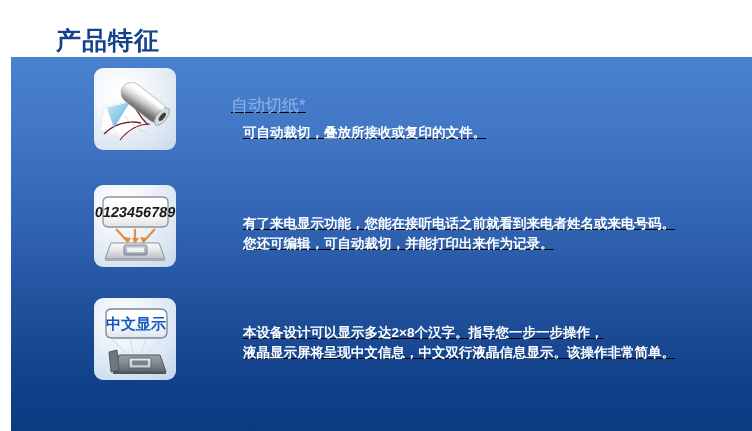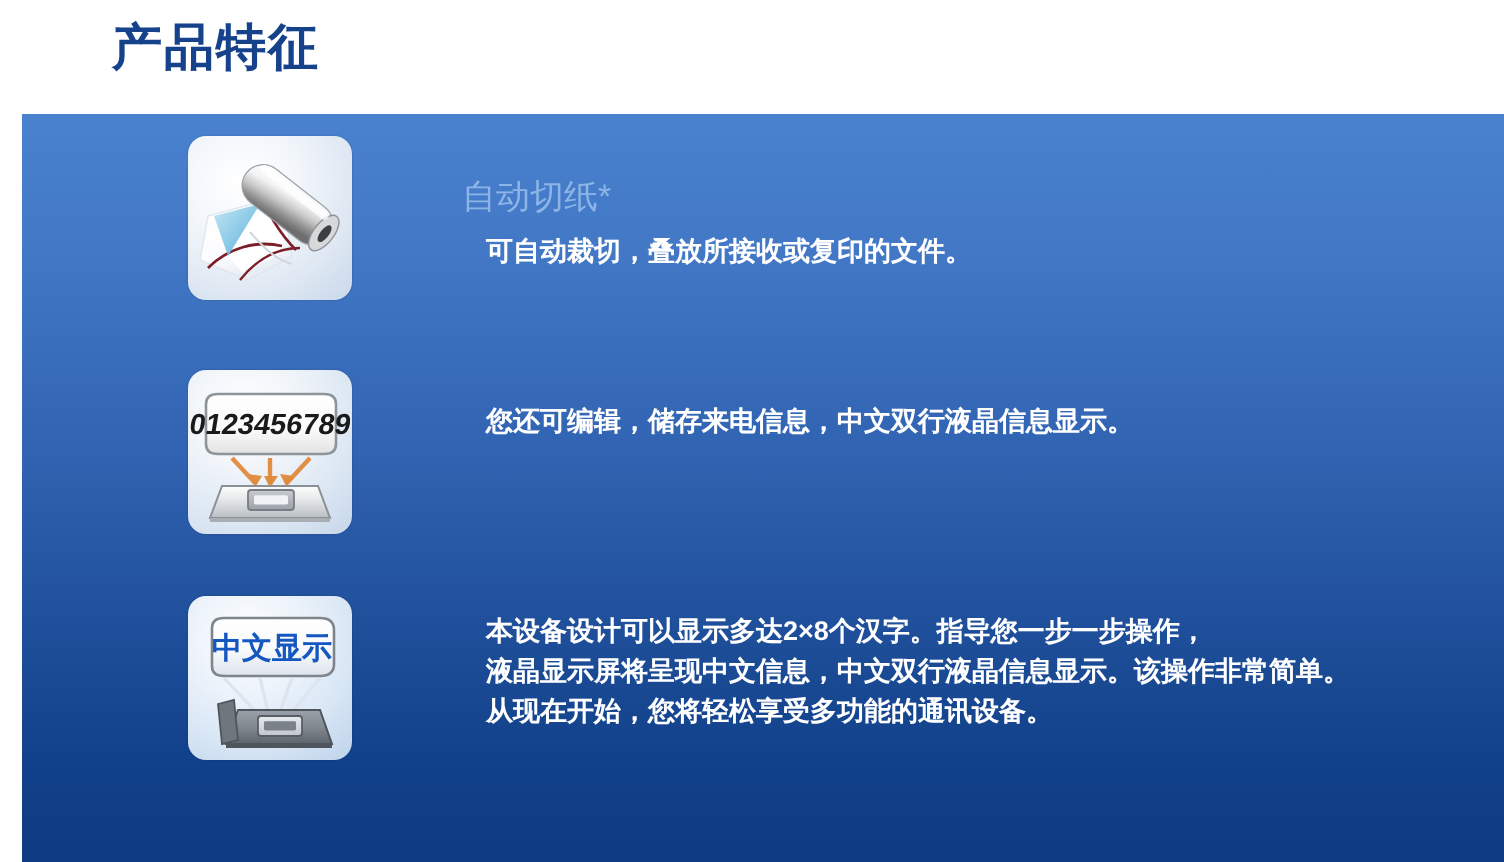--- a/index.html
+++ b/index.html
@@ -18,21 +18,21 @@
     position: relative;
     width: 752px;
     height: 431px;
     background: #ffffff;
   }
 
   
   .page-title {
     position: absolute;
     left: 56px;
-    top: 8px;
+    top: 24px;
     font-size: 25px;
     font-weight: bold;
     color: #15428b;
     letter-spacing: 1px;
     line-height: 32px;
     white-space: nowrap;
   }
 
   
   .feature-panel {
@@ -50,21 +50,22 @@
         #11408a 88%,
         #0d3b81 100%);
     overflow: hidden;
   }
 
   .feature-row {
     position: absolute;
     left: 0;
     width: 640px;
     display: flex;
-    align-items: flex-start;
+    align-items: center;
+    text-decoration: underline;
   }
 
   .row-1 { top: 11px; }
   .row-2 { top: 128px; }
   .row-3 { top: 241px; }
 
   
   .icon-tile {
     position: relative;
     width: 82px;
@@ -227,21 +228,22 @@
 
           <path d="M17,58 L65,58 L71,74 L11,74 Z" fill="url(#baseg)" stroke="#8b9097" stroke-width="1"></path>
           <rect x="30" y="60" width="23" height="10" rx="1.6" fill="url(#screeng)" stroke="#777d84" stroke-width="0.9"></rect>
           <rect x="33" y="62.6" width="17" height="4.6" rx="0.8" fill="#f0f2f4"></rect>
           <path d="M11,74 L71,74 L71,76 L11,76 Z" fill="#a9aeb4"></path>
         </svg>
       </div>
 
       <div class="feature-text">
         <div class="feature-body">
-          <span class="line">您还可编辑，储存来电信息，中文双行液晶信息显示。</span>
+          <span class="line">有了来电显示功能，您能在接听电话之前就看到来电者姓名或来电号码。</span>
+          <span class="line">您还可编辑，可自动裁切，并能打印出来作为记录。</span>
         </div>
       </div>
     </div>
 
     <div class="feature-row row-3">
 
       <div class="icon-tile tile-bg-3">
         <svg class="tile-svg" viewBox="0 0 82 82" xmlns="http://www.w3.org/2000/svg">
           <defs>
             <linearGradient id="plate3g" x1="0" y1="0" x2="0" y2="1">
@@ -276,19 +278,18 @@
 
           <path d="M15,54 L23,52 L25,72 L17,74 Z" fill="#6f767e" stroke="#4e555c" stroke-width="0.9"></path>
           <path d="M19,74 L72,74 L72,76 L19,76 Z" fill="#4e555c"></path>
         </svg>
       </div>
 
       <div class="feature-text">
         <div class="feature-body">
           <span class="line">本设备设计可以显示多达2×8个汉字。指导您一步一步操作，</span>
           <span class="line">液晶显示屏将呈现中文信息，中文双行液晶信息显示。该操作非常简单。</span>
-          <span class="line">从现在开始，您将轻松享受多功能的通讯设备。</span>
         </div>
       </div>
     </div>
 
   </div>
 </div>
 
 </body></html>

